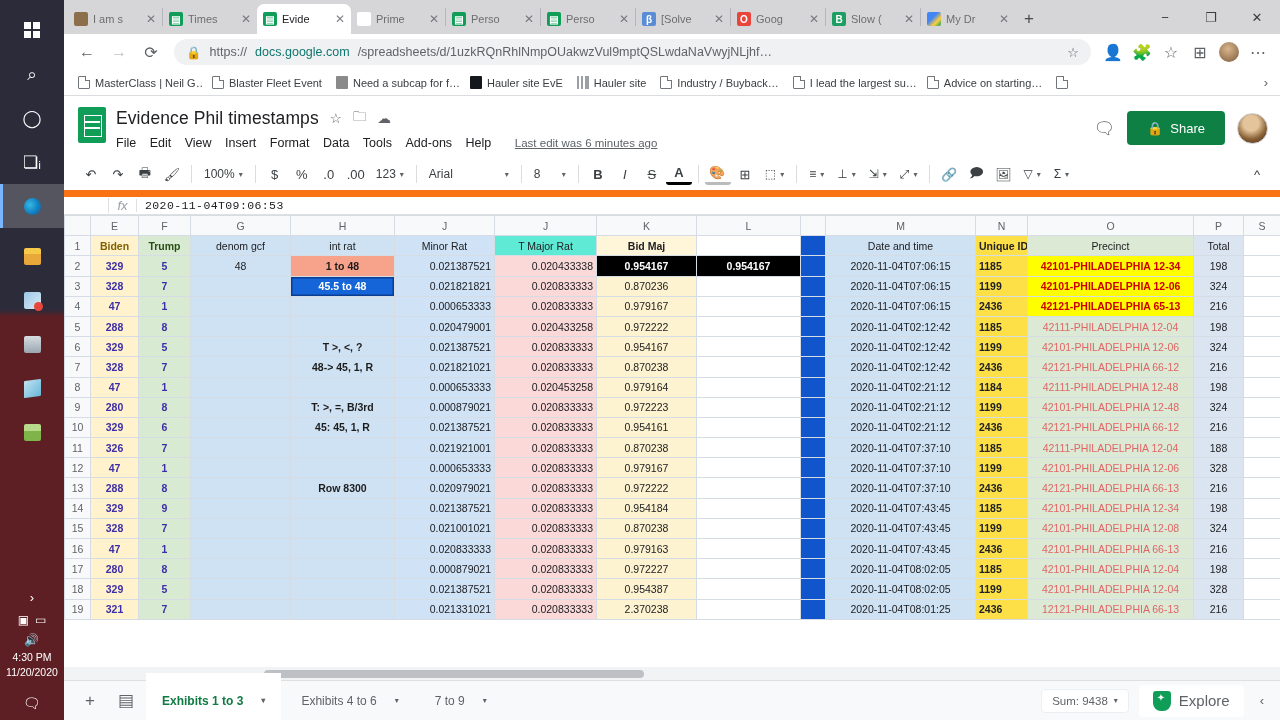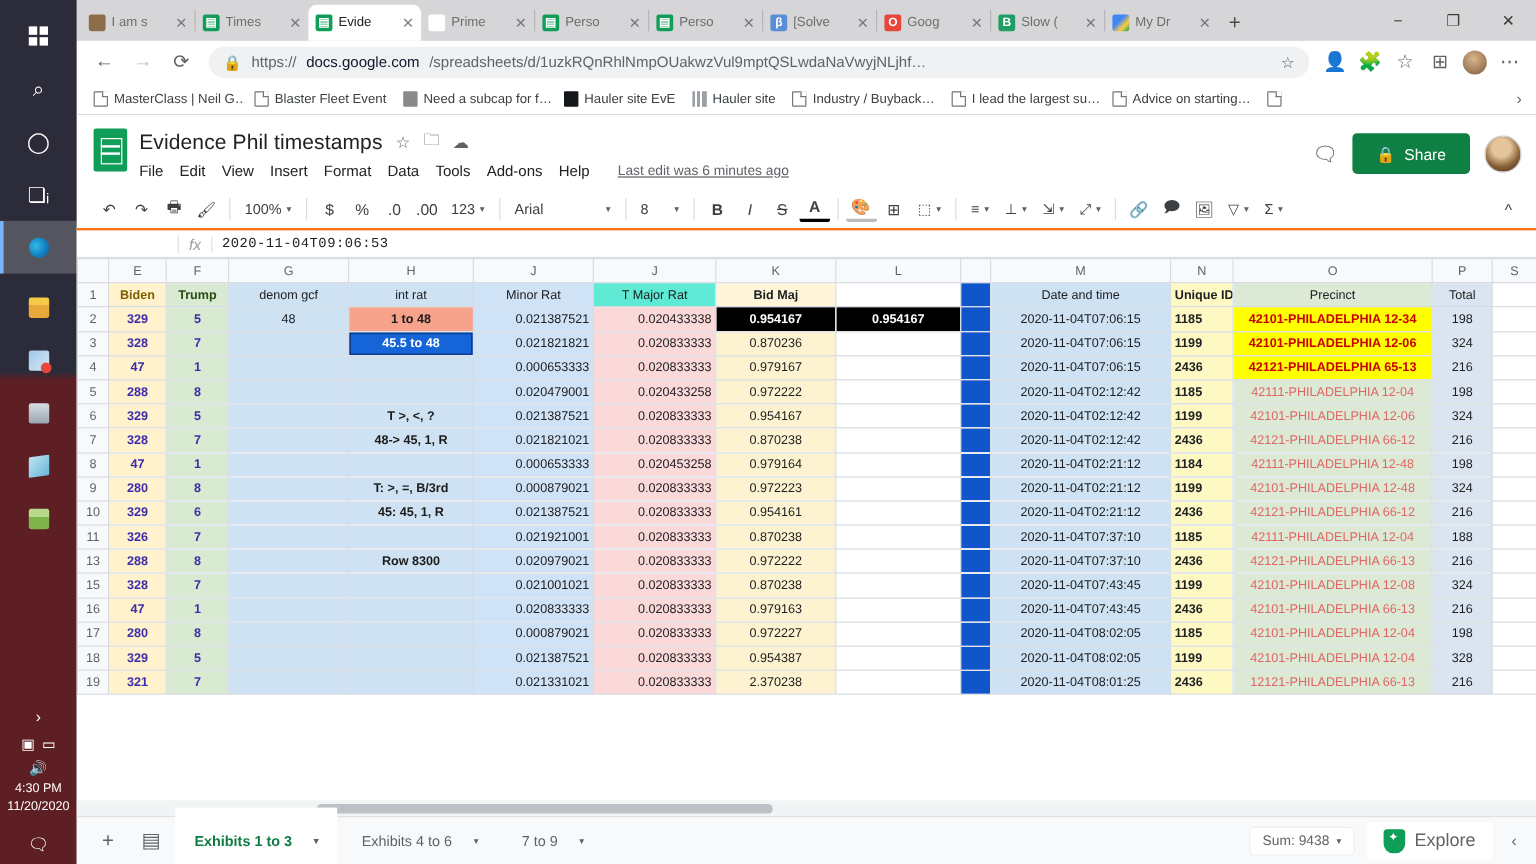--- a/index.html
+++ b/index.html
@@ -57,21 +57,21 @@
     font-size:13px; color:#3c3c3c; }
   #navbar { height:36px; background:#fff; display:flex; align-items:center; gap:2px; padding:0 8px; }
   .navbtn { width:30px; height:30px; display:flex; align-items:center; justify-content:center;
     font-size:16px; color:#5f6368; border-radius:50%; }
   .navbtn.dim { color:#c3c3c5; }
   #omnibox {
     flex:1 1 auto; height:26px; background:#eff1f3; border-radius:13px;
     display:flex; align-items:center; gap:8px; padding:0 12px; margin:0 6px;
     font-size:12.5px; color:#5f6368; overflow:hidden; white-space:nowrap;
   }
-  #omnibox .urlbold { color:#0f172a; }
+  #omnibox .urlbold { color:#0f766e; }
   #omnibox .star { margin-left:auto; font-size:13px; }
   .navicons { display:flex; align-items:center; gap:1px; }
   .navicons .navbtn { width:28px; }
   .avatar-sm{width:20px;height:20px;border-radius:50%;background:radial-gradient(circle at 45% 35%,#d9b68d,#7c5a3a);}
   #bookmarks {
     height:26px; background:#fff; display:flex; align-items:center; gap:2px;
     padding:0 8px; border-bottom:1px solid #dadce0; font-size:11px; color:#3c4043;
   }
   .bm { display:flex; align-items:center; gap:5px; padding:2px 6px; white-space:nowrap;
         max-width:132px; overflow:hidden; }
@@ -105,22 +105,22 @@
   #toolbar { height:32px; display:flex; align-items:center; gap:1px; padding:0 10px 0 14px;
     color:#3c4043; font-size:13px; }
   .tb { height:26px; min-width:26px; display:flex; align-items:center; justify-content:center;
     padding:0 4px; border-radius:3px; }
   .tbsep { width:1px; height:18px; background:#dadce0; margin:0 5px; }
   .tb-drop { display:flex; align-items:center; gap:4px; padding:0 6px; height:26px; font-size:12px;}
   .caret { font-size:8px; color:#5f6368; }
   .tb-font { width:92px; justify-content:space-between; }
   .tb-size { width:44px; justify-content:space-between;}
   
-  #formulabar { height:25px; display:flex; align-items:center; border-top:2px solid #f97316;
-    border-bottom:1px solid #e0e0e0; background:#fff;padding-left:40px; }
+  #formulabar { height:25px; display:flex; align-items:center; border-top:7px solid #f97316;
+    border-bottom:1px solid #e0e0e0; background:#fff; }
   #namebox { width:44px; text-align:center; font-size:11.5px; color:#5f6368; }
   .fxlabel { width:28px; text-align:center; font-style:italic; color:#9aa0a6; font-size:13px;
     border-left:1px solid #e0e0e0;}
   #formula-input { flex:1; font-family:"Liberation Mono", monospace; font-size:11.5px;
     color:#202124; padding-left:8px; border-left:1px solid #e0e0e0; letter-spacing:.4px;}
   
   #grid-wrap { position:relative; height:calc(100% - 62px - 32px - 25px - 40px); overflow:hidden;
     background:#fff; }
   table.grid { border-collapse:collapse; table-layout:fixed; width:1216px; }
   table.grid td, table.grid th { border:1px solid #d6dce3; font-size:10.5px; padding:0 3px;
@@ -136,21 +136,21 @@
   .bg-yellow { background:#fff2cc; }
   .bg-green { background:#d9ead3; }
   .bg-lblue { background:#cfe2f3; }
   .bg-lblue2 { background:#d0e2f5; }
   .bg-pink { background:#5eead4; }
   .bg-pink2 { background:#fbd9d9; }
   .bg-cream { background:#fff6d9; }
   .bg-cream2 { background:#fdf3d0; }
   .bg-blue-band { background:#1155cc; }
   .bg-dateblue { background:#cfe2f3; }
-  .bg-idcream { background:#fef9c3; }
+  .bg-idcream { background:#fde047; }
   .bg-precgreen { background:#dce9d5; }
   .bg-totalblue { background:#dbe5f1; }
   .bg-black { background:#000; color:#fff; font-weight:bold; text-align:center; font-size:11.5px;}
   .bg-salmon { background:#f7a28a; text-align:center; font-weight:bold; color:#1c1c1c;}
   .sel-blue { background:#1565d8; color:#fff; text-align:center; font-weight:bold;
               box-shadow: inset 0 0 0 1.5px #0b3d91;}
   .txt-purple { color:#3b2ea8; font-weight:bold; text-align:center; }
   .txt-yellow-hl { background:#ffff00; color:#cc0000; font-weight:bold; text-align:center; font-size:9.5px;}
   .txt-red { color:#e06666; text-align:center; font-size:9.5px;}
   .txt-bold-ctr{font-weight:bold;}
@@ -675,34 +675,68 @@
               <td class="bg-cream2 c-ctr">0.870238</td>
               <td class=""></td>
               <td class="bg-blue-band"></td>
               <td class="bg-dateblue c-ctr">2020-11-04T07:37:10</td>
               <td class="bg-idcream txt-bold-ctr">1185</td>
               <td class="bg-precgreen txt-red">42111-PHILADELPHIA 12-04</td>
               <td class="bg-totalblue c-ctr">188</td>
               <td class=""></td>
             </tr>
             <tr>
+              <td class="rowhdr">12</td>
+              <td class="bg-yellow txt-purple">47</td>
+              <td class="bg-green txt-purple">1</td>
+              <td class="bg-lblue c-ctr"></td>
+              <td class="bg-lblue c-ctr"></td>
+              <td class="bg-lblue2 c-num">0.000653333</td>
+              <td class="bg-pink2 c-num">0.020833333</td>
+              <td class="bg-cream2 c-ctr">0.979167</td>
+              <td class=""></td>
+              <td class="bg-blue-band"></td>
+              <td class="bg-dateblue c-ctr">2020-11-04T07:37:10</td>
+              <td class="bg-idcream txt-bold-ctr">1199</td>
+              <td class="bg-precgreen txt-red">42101-PHILADELPHIA 12-06</td>
+              <td class="bg-totalblue c-ctr">328</td>
+              <td class=""></td>
+            </tr>
+            <tr>
               <td class="rowhdr">13</td>
               <td class="bg-yellow txt-purple">288</td>
               <td class="bg-green txt-purple">8</td>
               <td class="bg-lblue c-ctr"></td>
               <td class="bg-lblue note">Row 8300</td>
               <td class="bg-lblue2 c-num">0.020979021</td>
               <td class="bg-pink2 c-num">0.020833333</td>
               <td class="bg-cream2 c-ctr">0.972222</td>
               <td class=""></td>
               <td class="bg-blue-band"></td>
               <td class="bg-dateblue c-ctr">2020-11-04T07:37:10</td>
               <td class="bg-idcream txt-bold-ctr">2436</td>
               <td class="bg-precgreen txt-red">42121-PHILADELPHIA 66-13</td>
               <td class="bg-totalblue c-ctr">216</td>
+              <td class=""></td>
+            </tr>
+            <tr>
+              <td class="rowhdr">14</td>
+              <td class="bg-yellow txt-purple">329</td>
+              <td class="bg-green txt-purple">9</td>
+              <td class="bg-lblue c-ctr"></td>
+              <td class="bg-lblue c-ctr"></td>
+              <td class="bg-lblue2 c-num">0.021387521</td>
+              <td class="bg-pink2 c-num">0.020833333</td>
+              <td class="bg-cream2 c-ctr">0.954184</td>
+              <td class=""></td>
+              <td class="bg-blue-band"></td>
+              <td class="bg-dateblue c-ctr">2020-11-04T07:43:45</td>
+              <td class="bg-idcream txt-bold-ctr">1185</td>
+              <td class="bg-precgreen txt-red">42101-PHILADELPHIA 12-34</td>
+              <td class="bg-totalblue c-ctr">198</td>
               <td class=""></td>
             </tr>
             <tr>
               <td class="rowhdr">15</td>
               <td class="bg-yellow txt-purple">328</td>
               <td class="bg-green txt-purple">7</td>
               <td class="bg-lblue c-ctr"></td>
               <td class="bg-lblue c-ctr"></td>
               <td class="bg-lblue2 c-num">0.021001021</td>
               <td class="bg-pink2 c-num">0.020833333</td>

